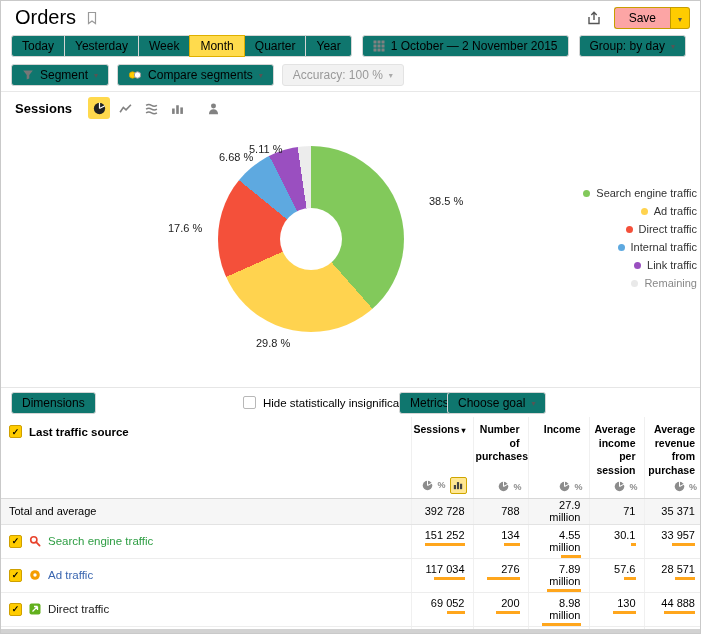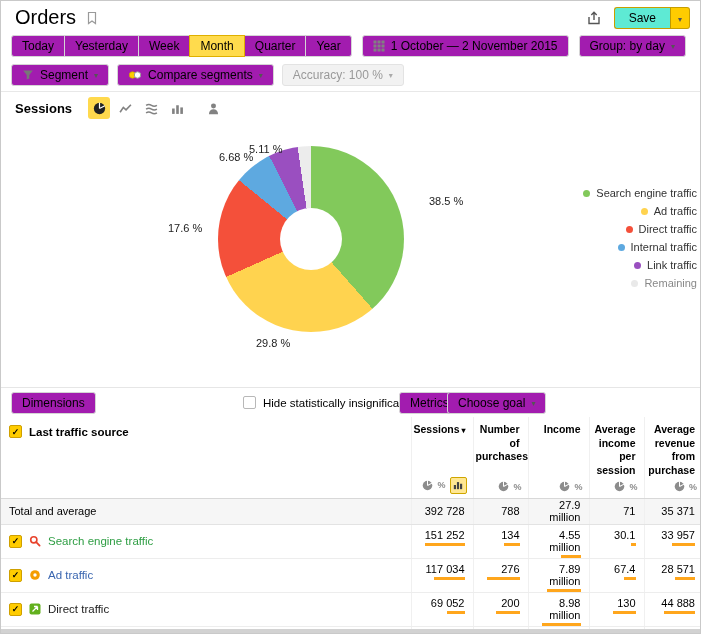--- a/index.html
+++ b/index.html
@@ -6,28 +6,28 @@
   .page{position:relative;width:701px;height:634px;box-sizing:border-box;border:1px solid #c9c9c9;
         background:#fff;font-family:"Liberation Sans",sans-serif;overflow:hidden;color:#000;}
 
   
   .hdr{position:absolute;left:0;top:0;right:0;height:32px;}
   .page-title-wrap{position:absolute;left:14px;top:5px;display:flex;align-items:center;gap:9px;}
   .page-title{font-size:20px;font-weight:400;}
   .hdr-right{position:absolute;right:10px;top:6px;display:flex;align-items:center;gap:12px;}
   .icon-btn{background:none;border:none;padding:0;cursor:pointer;display:flex;align-items:center;}
   .save-split{display:flex;height:22px;}
-  .save-main{background:#5eead4;border:1px solid #c79e00;border-right:none;border-radius:3px 0 0 3px;
+  .save-main{background:#fca5a5;border:1px solid #c79e00;border-right:none;border-radius:3px 0 0 3px;
              font-family:inherit;font-size:12px;padding:0 14px;cursor:pointer;}
   .save-arrow{background:#ffcc00;border:1px solid #c79e00;border-left:1px solid rgba(0,0,0,.25);
               border-radius:0 3px 3px 0;width:20px;cursor:pointer;display:flex;align-items:center;justify-content:center;padding:0;}
 
   
   .btn{height:22px;box-sizing:border-box;padding:0 10px;font-size:12px;font-family:inherit;
-       border:1px solid #d5d5d5;background:#a21caf;border-radius:3px;display:inline-flex;
+       border:1px solid #d5d5d5;background:#0f766e;border-radius:3px;display:inline-flex;
        align-items:center;gap:6px;cursor:pointer;white-space:nowrap;}
   .toolbar1{position:absolute;left:10px;top:34px;display:flex;gap:10px;align-items:center;}
   .toolbar2{position:absolute;left:10px;top:63px;display:flex;gap:8px;align-items:center;}
   .period-group{display:flex;}
   .period-group .btn{border-radius:0;margin-left:-1px;}
   .period-group .btn:first-child{border-radius:3px 0 0 3px;margin-left:0;}
   .period-group .btn:last-child{border-radius:0 3px 3px 0;}
   .btn.active{background:#ffdb4d;border-color:#dfb000;position:relative;z-index:1;}
   .btn.disabled{background:#f2f2f2;color:#999;border-color:#e3e3e3;cursor:default;justify-content:flex-end;}
   .chev::after{content:"▾";font-size:8px;color:#555;position:relative;top:-1px;}
@@ -473,21 +473,21 @@
           </td>
           <td class="num-cell">
             <span class="val">276</span>
             <span class="bar" style="width: 33px;"></span>
           </td>
           <td class="num-cell">
             <span class="val">7.89 million</span>
             <span class="bar" style="width: 34px;"></span>
           </td>
           <td class="num-cell">
-            <span class="val">67.4</span>
+            <span class="val">57.6</span>
             <span class="bar" style="width: 12px;"></span>
           </td>
           <td class="num-cell">
             <span class="val">28 571</span>
             <span class="bar" style="width: 20px;"></span>
           </td>
         </tr>
         <tr class="data-row">
     <td class="dim-cell">
       <span class="row-wrap">

